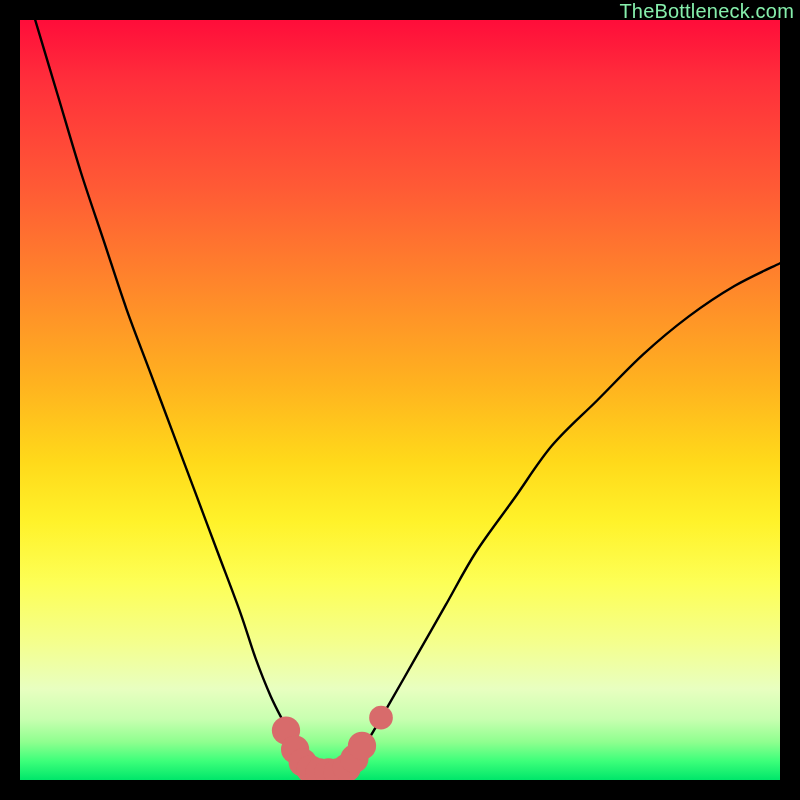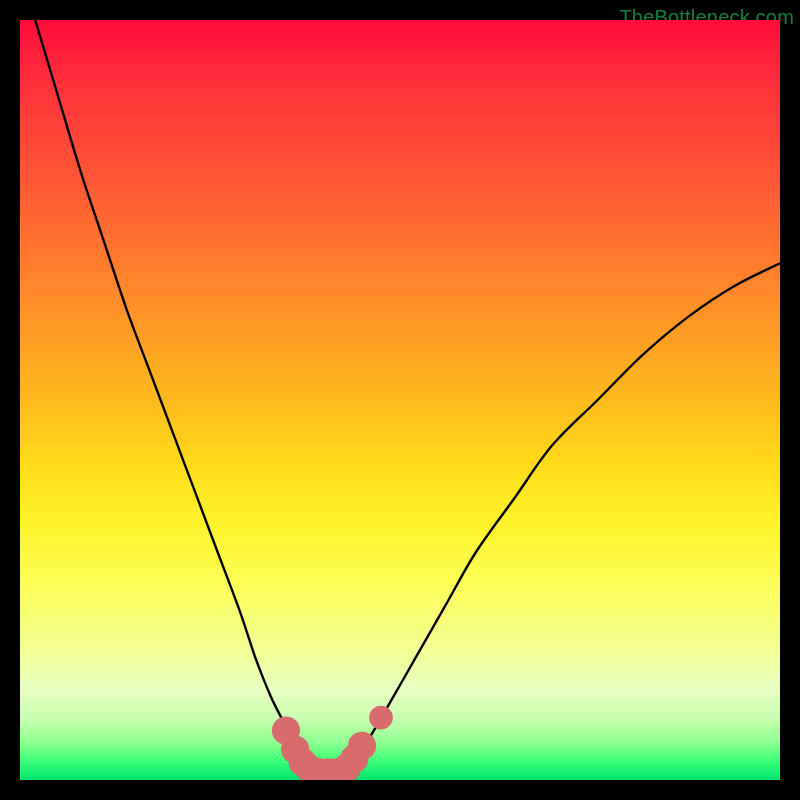--- a/index.html
+++ b/index.html
@@ -46,23 +46,23 @@
   }
   svg.curve {
     position: absolute;
     left: 0;
     top: 0;
     width: 760px;
     height: 760px;
   }
   .watermark {
     position: absolute;
-    top: 6px;
+    top: 0;
     right: 6px;
-    color: #15803d;
+    color: #86efac;
     font-size: 20px;
     letter-spacing: 0.2px;
   }
 </style>
 </head>
 <body>
 
 <div class="watermark">TheBottleneck.com</div>
 
 <div class="frame">

